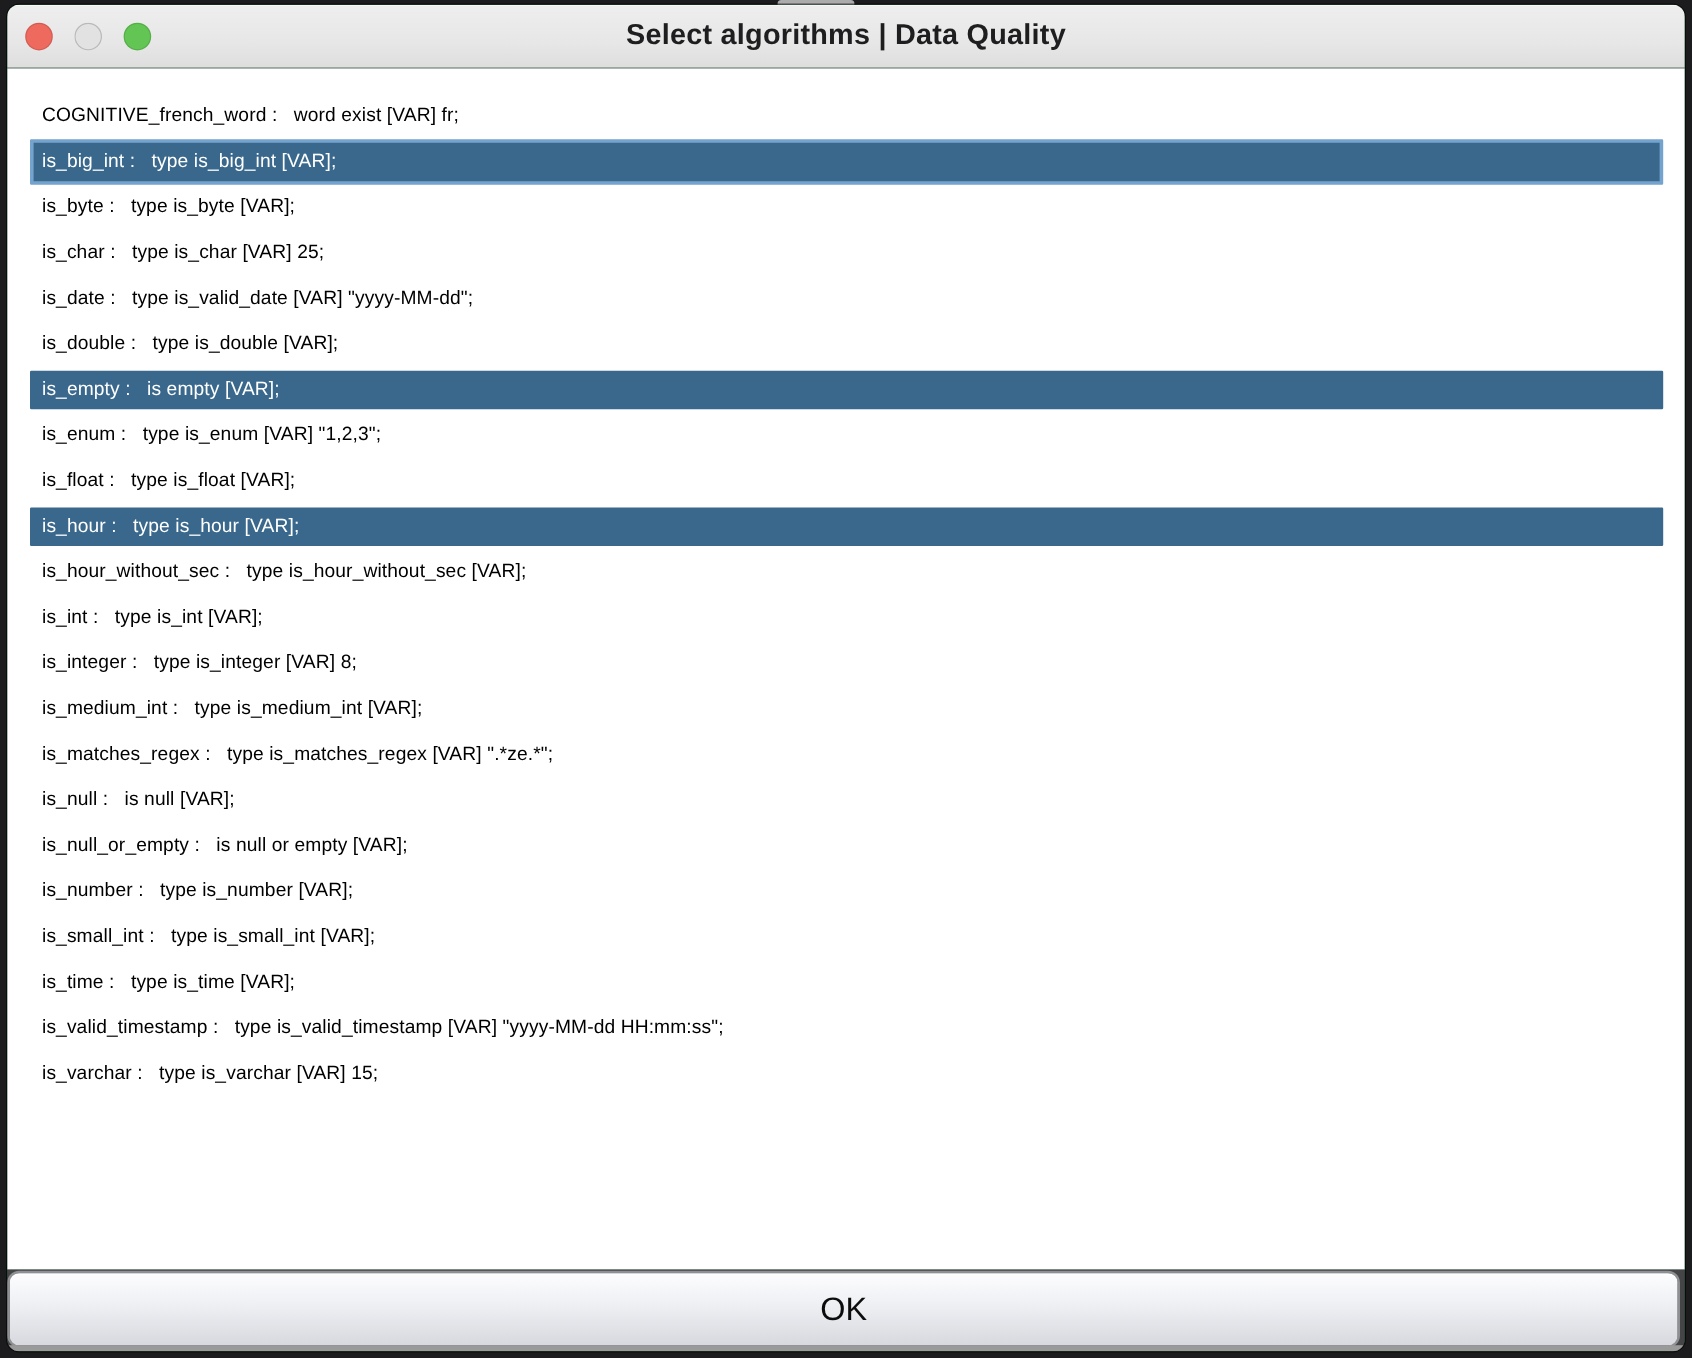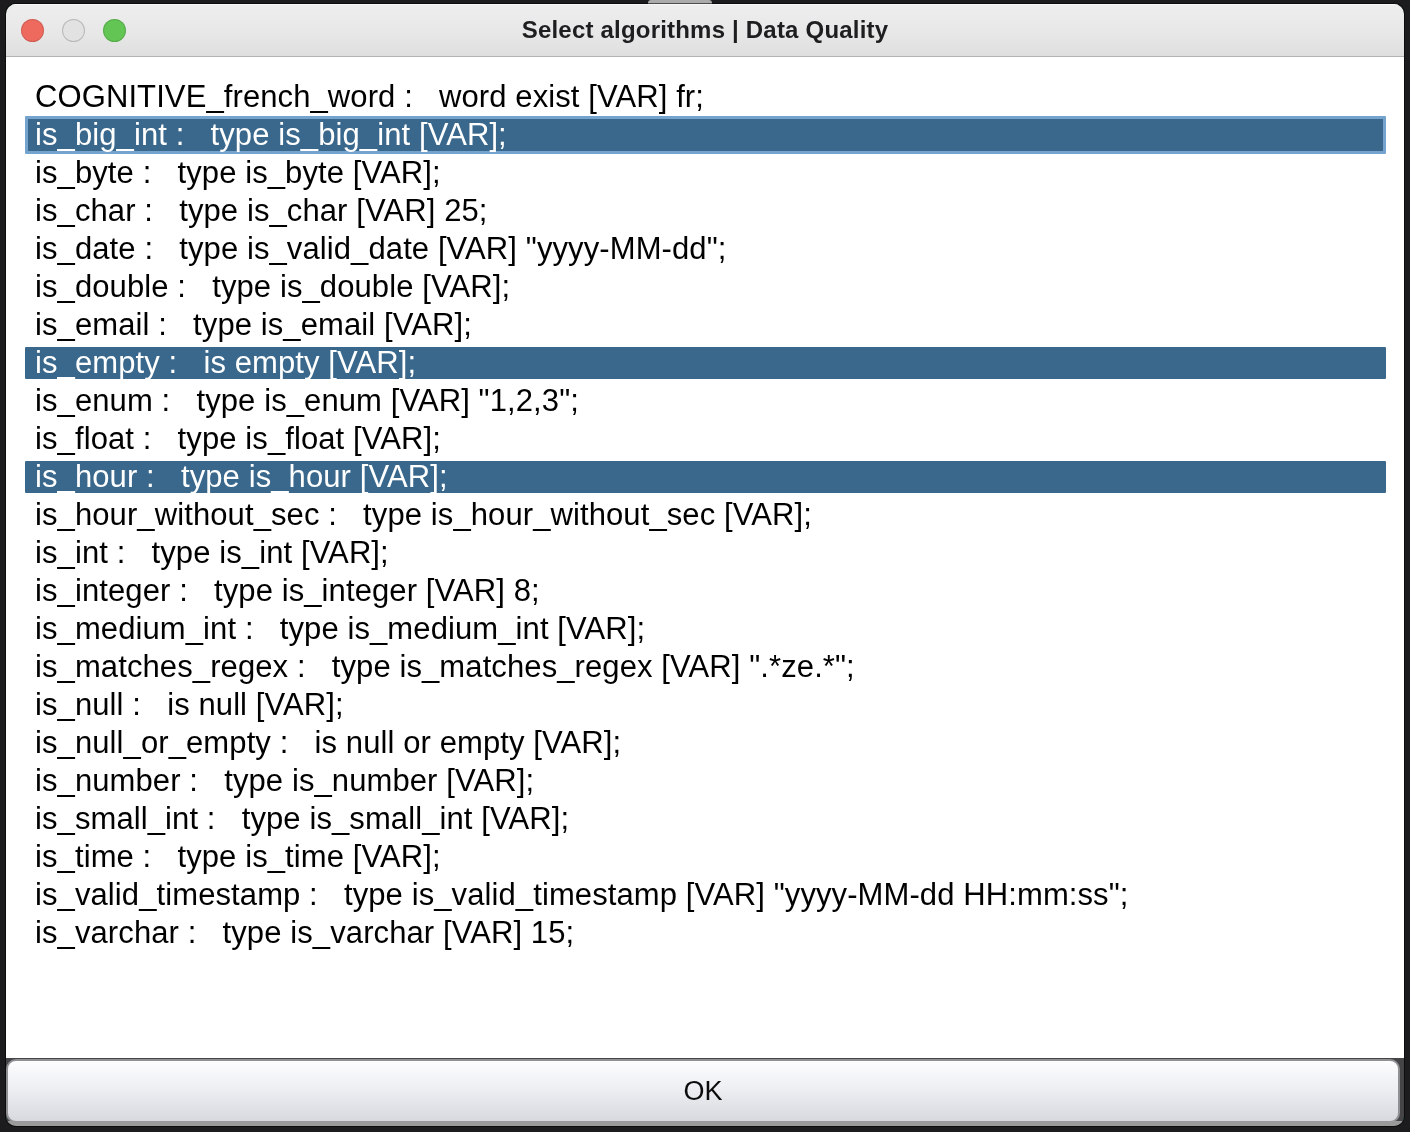--- a/index.html
+++ b/index.html
@@ -74,21 +74,21 @@
     background: var(--sel-fill);
     color: #ffffff;
   }
   .row.focused .row-inner {
     height: 38px;
     border: 3px solid var(--sel-border);
     padding: 0 7px;
     text-align: right;
   }
   .row-text {
-    font-size: 31px; color: #000000;
+    font-size: 16px; color: #000000;
     white-space: pre;
     letter-spacing: 0.1px;
   }
   .row.selected .row-text { color: #ffffff; }
   
   .footer {
     position: relative;
     height: 68px;
     background: #454547;
   }
@@ -148,25 +148,20 @@
       <div class="row">
       <div class="row-inner">
         <span class="row-text">is_date :   type is_valid_date [VAR] "yyyy-MM-dd";</span>
       </div>
     </div>
       <div class="row">
       <div class="row-inner">
         <span class="row-text">is_double :   type is_double [VAR];</span>
       </div>
     </div>
-      <div class="row">
-      <div class="row-inner">
-        <span class="row-text">is_email :   type is_email [VAR];</span>
-      </div>
-    </div>
       <div class="row selected">
       <div class="row-inner">
         <span class="row-text">is_empty :   is empty [VAR];</span>
       </div>
     </div>
       <div class="row">
       <div class="row-inner">
         <span class="row-text">is_enum :   type is_enum [VAR] "1,2,3";</span>
       </div>
     </div>

